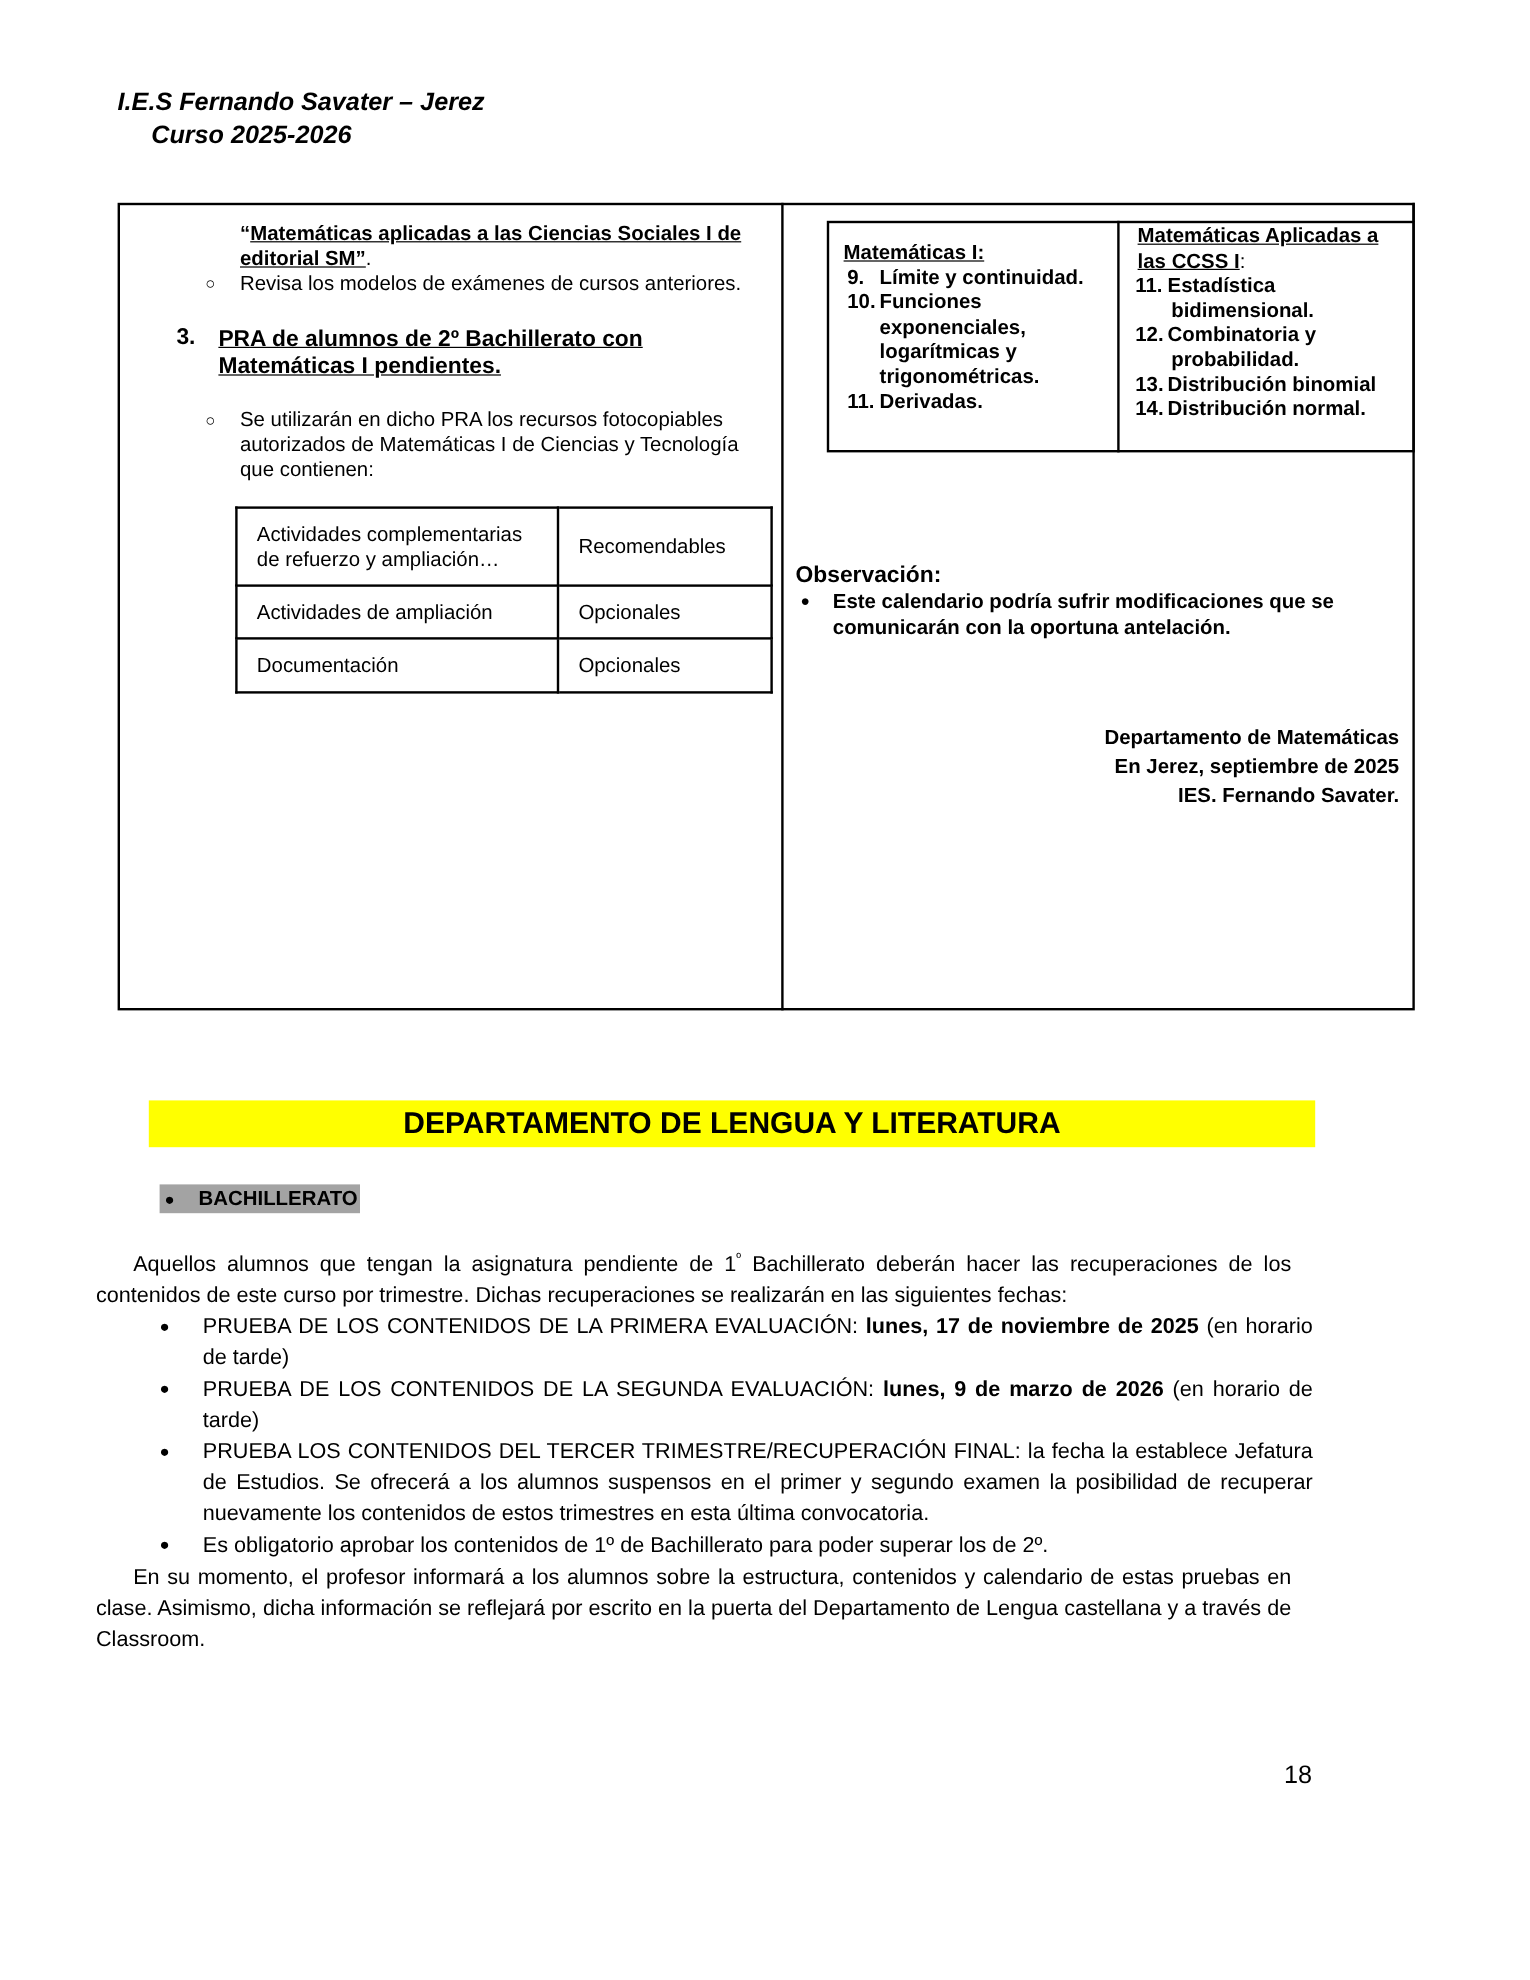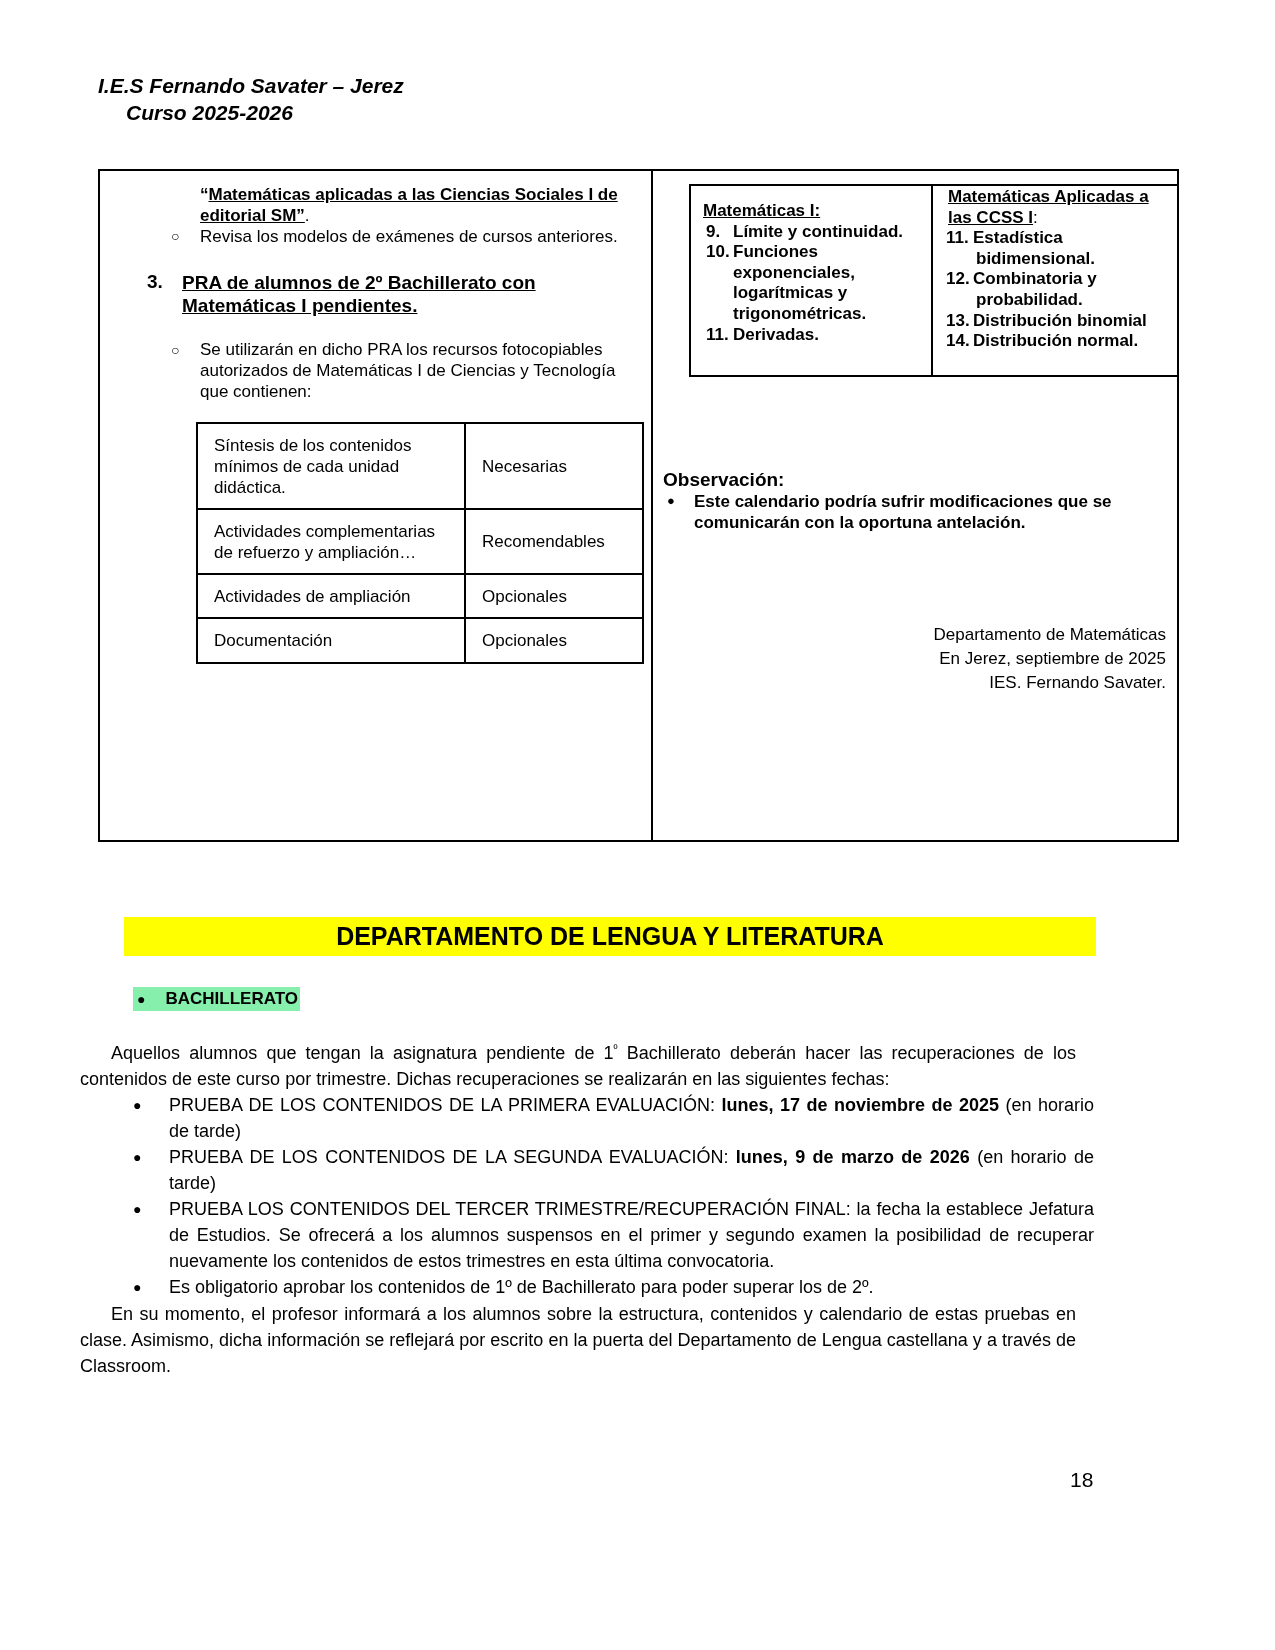--- a/index.html
+++ b/index.html
@@ -43,25 +43,25 @@
 
   .mat1 { left: 703px; top: 201px; width: 225px; font-size: 17px; line-height: 20.6px; font-weight: bold; }
   .mat2 { left: 946px; top: 187px; width: 230px; font-size: 17px; line-height: 20.6px; font-weight: bold; }
   .indent { padding-left: 27px; display: block; }
   .num { display: inline-block; }
 
   .obs-title { left: 663px; top: 469px; font-size: 19px; font-weight: bold; }
   .obs-bullet { left: 667px; top: 493px; font-size: 13px; }
   .obs-text { left: 694px; top: 491px; width: 470px; font-size: 17px; line-height: 21px; font-weight: bold; }
 
-  .sign { right: 109px; top: 603px; text-align: right; font-size: 17px; line-height: 24px; font-weight: normal; margin-top: 20px; }
+  .sign { right: 109px; top: 603px; text-align: right; font-size: 17px; line-height: 24px; font-weight: bold; }
 
   
   .banner { left: 124px; top: 917px; width: 972px; height: 39px; background: #ffff00; text-align: center; font-size: 25px; font-weight: bold; line-height: 39px; }
-  .bach { left: 133px; top: 987px; height: 24px; background: #86efac; padding: 0 2px 0 4px; font-size: 17px; font-weight: bold; line-height: 24px; }
+  .bach { left: 133px; top: 987px; height: 24px; background: #a3a3a3; padding: 0 2px 0 4px; font-size: 17px; font-weight: bold; line-height: 24px; }
   .bach .dot { margin-right: 20px; font-size: 14px; }
 
   .para { left: 80px; width: 996px; font-size: 18px; line-height: 26px; text-align: justify; }
   .para1 { top: 1040px; text-indent: 31px; }
   .blist { left: 133px; width: 961px; font-size: 18px; line-height: 26px; }
   .bitem { position: absolute; left: 0; width: 961px; }
   .bitem .bdot { position: absolute; left: 0; top: 0; font-size: 14px; }
   .bitem .btext { margin-left: 36px; text-align: justify; }
   .para2 { top: 1301px; text-indent: 31px; }
 
@@ -83,24 +83,20 @@
 <div class="abs t17 left-item1-text">Revisa los modelos de exámenes de cursos anteriores.</div>
 
 <div class="abs sec3-num">3.</div>
 <div class="abs sec3-title">PRA de alumnos de 2º Bachillerato con Matemáticas I pendientes.</div>
 
 <div class="abs bullet-o left-item2-bullet">○</div>
 <div class="abs t17 left-item2-text">Se utilizarán en dicho PRA los recursos fotocopiables autorizados de Matemáticas I de Ciencias y Tecnología que contienen:</div>
 
 <table class="res">
   <tbody>
-  <tr style="height:86px">
-    <td class="c1">Síntesis de los contenidos mínimos de cada unidad didáctica.</td>
-    <td class="c2">Necesarias</td>
-  </tr>
   <tr style="height:65px">
     <td class="c1">Actividades complementarias de refuerzo y ampliación…</td>
     <td class="c2">Recomendables</td>
   </tr>
   <tr style="height:44px">
     <td class="c1">Actividades de ampliación</td>
     <td class="c2">Opcionales</td>
   </tr>
   <tr style="height:45px">
     <td class="c1">Documentación</td>

